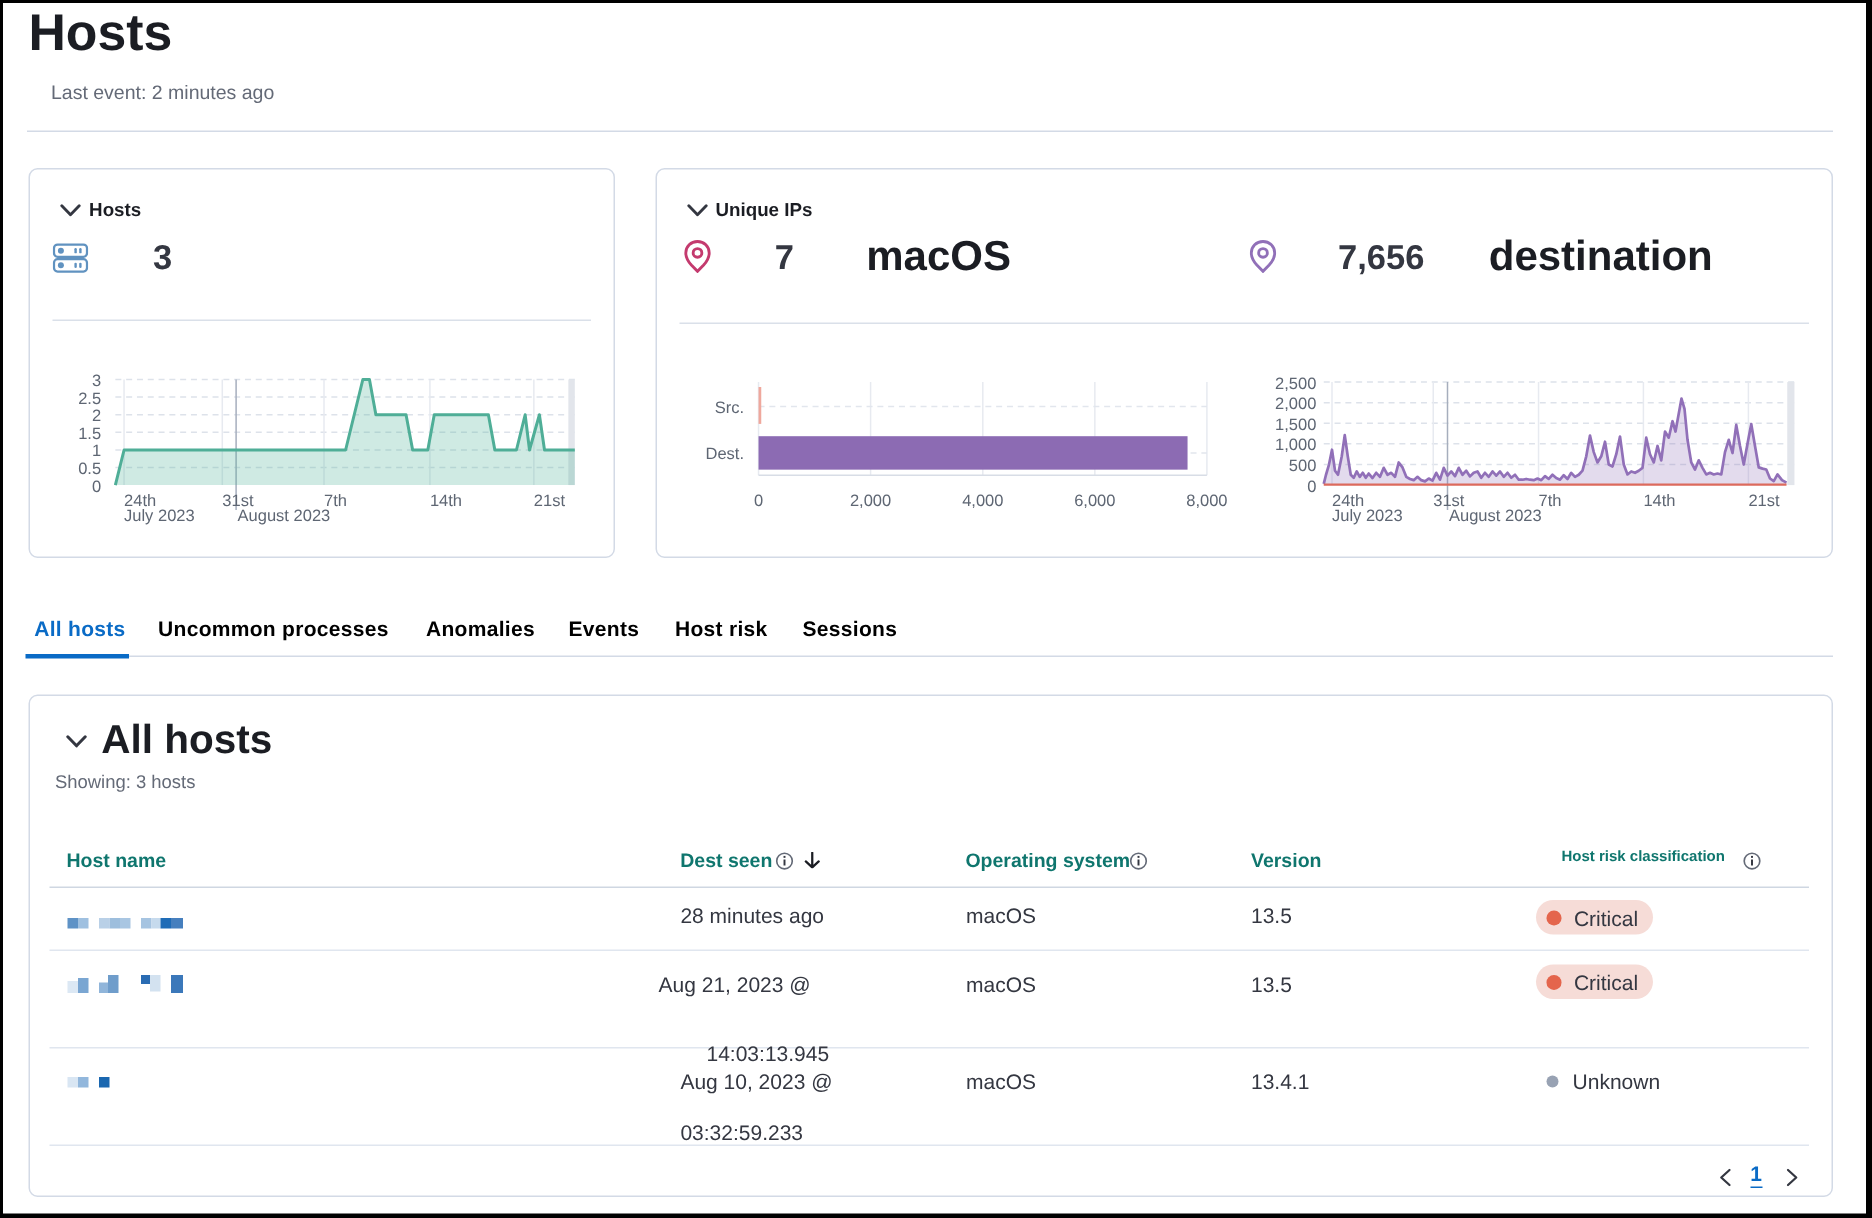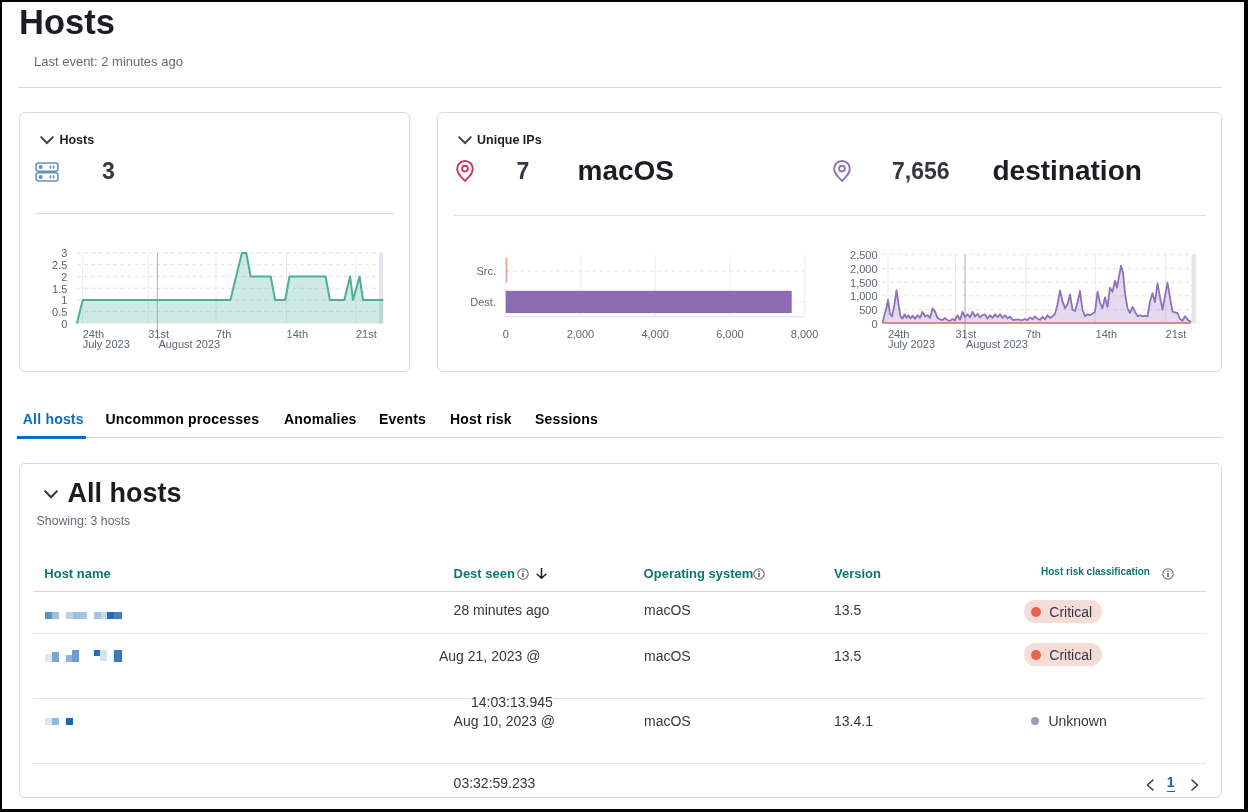--- a/index.html
+++ b/index.html
@@ -254,21 +254,21 @@
   <span class="abs" style="left:7.1px; top:6.6px; width:9.8px; height:9.8px; border-radius:50%; background:#E4654C;"></span>
   <span class="abs" style="left:25px; top:4.4px; font-size:14px; color:#343741; line-height:1;">Critical</span>
 </div>
 
 <div class="abs" style="left:45.3px; top:717.6px;">
   <span class="abs" style="left:0; top:0; width:6.4px; height:7.3px; background:#D9E6F3;"></span>
   <span class="abs" style="left:6.4px; top:0; width:6.9px; height:7.3px; background:#92B7DC;"></span>
   <span class="abs" style="left:20.3px; top:0; width:7.2px; height:7.3px; background:#1A67B0;"></span>
 </div>
 <div class="cell" style="left:453.6px; top:713.8px;">Aug 10, 2023 @</div>
-<div class="cell" style="left:453.6px; top:776px;">03:32:59.233</div>
+<div class="cell" style="left:453.6px; top:748px;">03:32:59.233</div>
 <div class="cell" style="left:644px; top:713.8px;">macOS</div>
 <div class="cell" style="left:834px; top:713.8px;">13.4.1</div>
 <span class="abs" style="left:1031.4px; top:716.9px; width:8.1px; height:8.1px; border-radius:50%; background:#98A2B3;"></span>
 <div class="cell" style="left:1048.4px; top:713.8px;">Unknown</div>
 
 <svg class="abs" style="left:1145px; top:778.5px;" width="10" height="12" viewBox="0 0 10 12">
     <path d="M8 1 L2.5 6 L8 11" fill="none" stroke="#343741" stroke-width="1.5" stroke-linecap="round" stroke-linejoin="round"></path>
   </svg>
 <div class="abs" style="left:1166.8px; top:775.3px; font-size:14px; font-weight:700; color:#0A6BC6; line-height:1; border-bottom:1.5px solid #0A6BC6; padding-bottom:1.5px;">1</div>
 <svg class="abs" style="left:1190px; top:778.5px;" width="10" height="12" viewBox="0 0 10 12">

